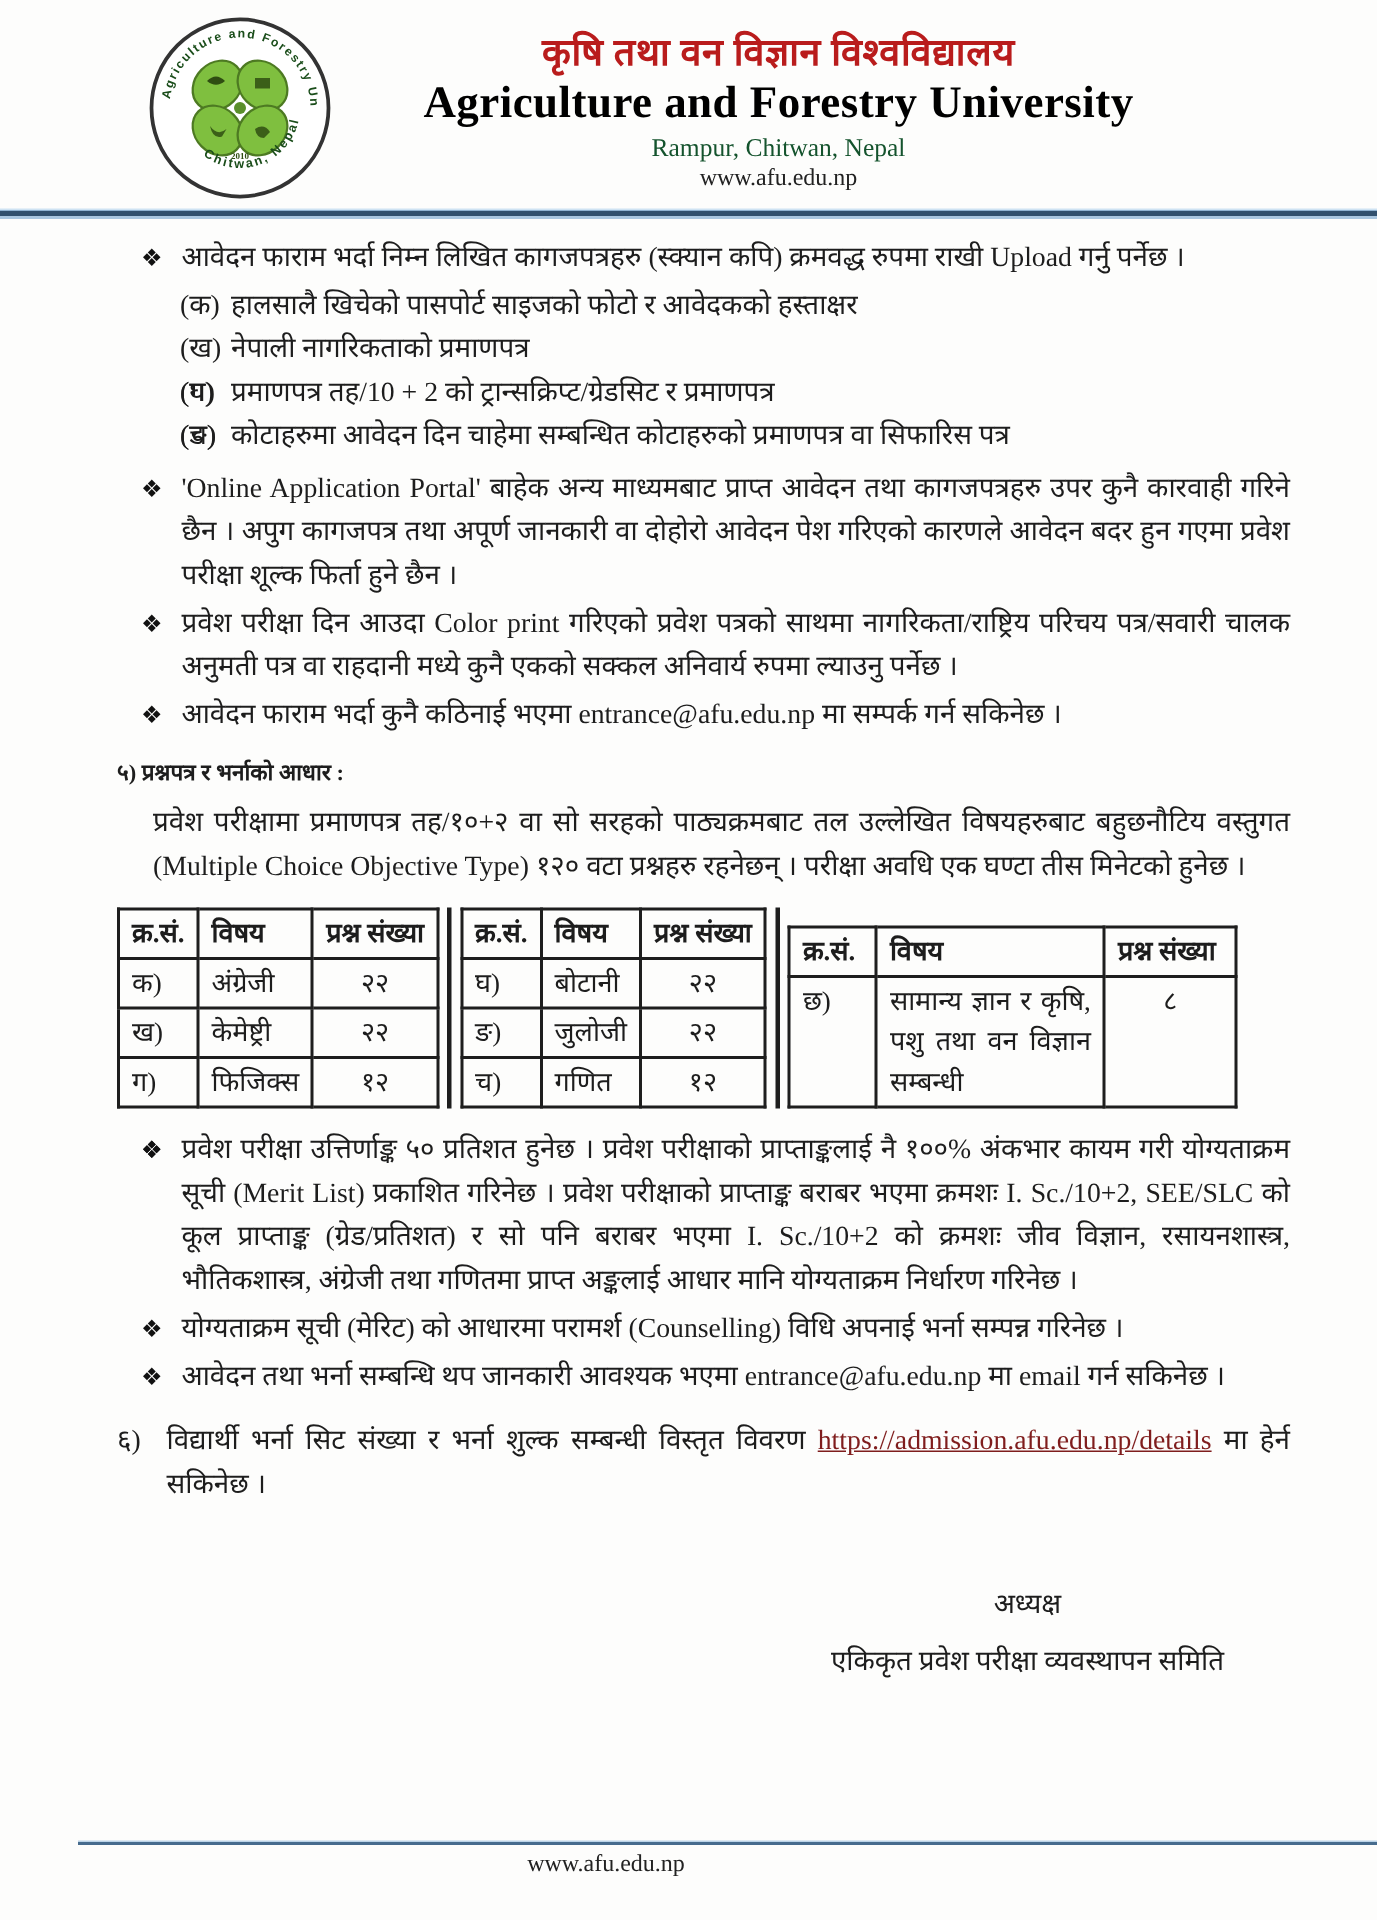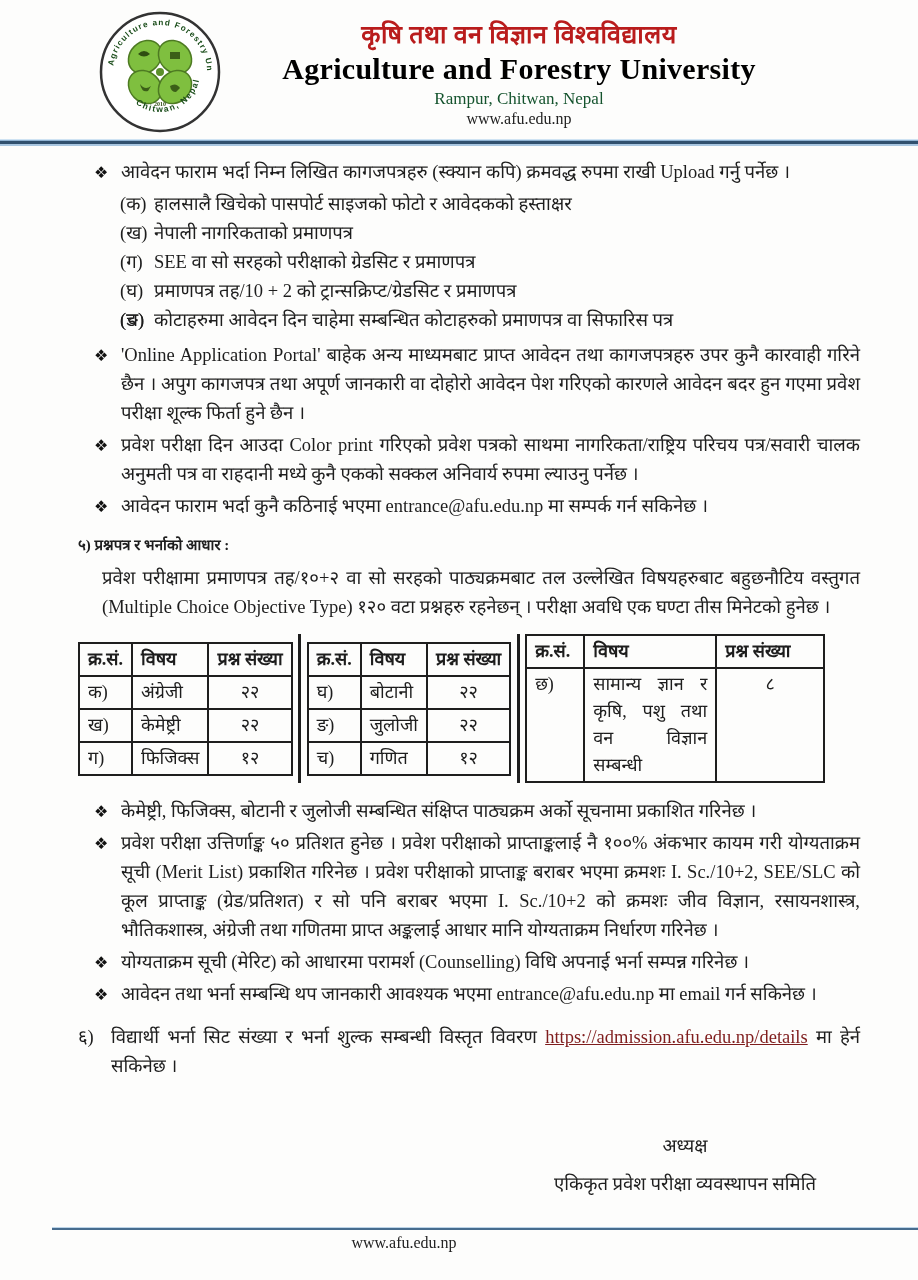--- a/index.html
+++ b/index.html
@@ -30,21 +30,21 @@
   
   .content { padding: 18px 58px 0 96px; font-size: 18.5px; line-height: 29px; text-align: justify; }
   .bullet { position: relative; padding-left: 25px; margin-bottom: 3px; }
   .bullet .marker { position: absolute; left: -2px; top: 0; font-size: 16px; color: #111; }
   .subitem { position: relative; padding-left: 34px; }
   .subitem .sub-label { position: absolute; left: 0; }
   .sublist { margin: 1px 0 6px 24px; }
   .section-head { margin: 10px 0 4px -18px; font-weight: 700; font-size: 15px; }
   .section-para { margin-left: 6px; }
   
-  .tables-row { display: flex; align-items: center; margin: 12px 0 14px -18px; }
+  .tables-row { display: flex; align-items: flex-end; margin: 12px 0 14px -18px; }
   table { border-collapse: collapse; font-size: 18px; }
   th, td { border: 2px solid #1e1e1e; padding: 2px 8px; line-height: 27px; vertical-align: top; }
   th { font-weight: 700; text-align: left; white-space: nowrap; }
   td.num { text-align: center; }
   td.subj { text-align: justify; }
   .tbl-gap { align-self: stretch; width: 14px; display: flex; justify-content: center; }
   .tbl-gap .vline { width: 3px; background: #1e1e1e; }
   
   .item6 { position: relative; padding-left: 33px; margin: 14px 0 0 -18px; }
   .item6 .item-label { position: absolute; left: 0; }
@@ -102,21 +102,21 @@
 
   <div class="content">
 
     <div class="bullet">
       <span class="marker">❖</span><span><span>आवेदन फाराम भर्दा </span><span class="b">निम्न लिखित कागजपत्रहरु (स्क्यान कपि)</span><span> क्रमवद्ध रुपमा राखी Upload गर्नु पर्नेछ ।</span></span>
     </div>
 
     <div class="sublist">
       <div class="subitem"><span class="sub-label">(क)</span><span>हालसालै खिचेको पासपोर्ट साइजको फोटो र आवेदकको हस्ताक्षर</span></div>
       <div class="subitem"><span class="sub-label">(ख)</span><span>नेपाली नागरिकताको प्रमाणपत्र</span></div>
-      <div class="subitem"><span class="sub-label">(ग)</span><span>SEE वा सो सरहको परीक्षाको ग्रेडसिट र प्रमाणपत्र</span></div>
+      <div class="subitem"><span class="sub-label">(ग)</span></div>
       <div class="subitem"><span class="sub-label">(घ)</span><span>प्रमाणपत्र तह/10 + 2 को ट्रान्सक्रिप्ट/ग्रेडसिट र प्रमाणपत्र</span></div>
       <div class="subitem"><span class="sub-label">(ङ)</span></div>
       <div class="subitem"><span class="sub-label">(च)</span><span>कोटाहरुमा आवेदन दिन चाहेमा सम्बन्धित कोटाहरुको प्रमाणपत्र वा सिफारिस पत्र</span></div>
     </div>
 
     <div class="bullet">
       <span class="marker">❖</span><span><span>'Online Application Portal' बाहेक अन्य माध्यमबाट प्राप्त आवेदन तथा कागजपत्रहरु उपर कुनै कारवाही गरिने छैन । अपुग कागजपत्र तथा अपूर्ण जानकारी वा दोहोरो आवेदन पेश गरिएको कारणले आवेदन बदर हुन गएमा प्रवेश परीक्षा शूल्क फिर्ता हुने छैन ।</span></span>
     </div>
 
     <div class="bullet">
@@ -192,29 +192,29 @@
 
       <table style="width:300px">
         <tbody>
             <tr>
           <th>क्र.सं.</th>
           <th>विषय</th>
           <th>प्रश्न संख्या</th>
         </tr>
         <tr>
           <td style="width:58px">छ)</td>
-          <td class="subj" style="width:132px">सामान्य ज्ञान र कृषि, पशु तथा वन विज्ञान सम्बन्धी</td>
+          <td class="subj" style="width:152px">सामान्य ज्ञान र कृषि, पशु तथा वन विज्ञान सम्बन्धी</td>
           <td class="num">८</td>
         </tr>
       </tbody>
         </table>
     </div>
 
     <div class="bullet">
-      <span class="marker">❖</span><span><span>केमेष्ट्री, फिजिक्स, बोटानी र जुलोजी सम्बन्धित संक्षिप्त पाठ्यक्रम अर्को सूचनामा प्रकाशित गरिनेछ ।</span></span>
+      <span class="marker">❖</span>
     </div>
 
     <div class="bullet">
       <span class="marker">❖</span><span><span>प्रवेश परीक्षा उत्तिर्णाङ्क ५० प्रतिशत हुनेछ । प्रवेश परीक्षाको प्राप्ताङ्कलाई नै १००% अंकभार कायम गरी योग्यताक्रम सूची (Merit List) प्रकाशित गरिनेछ । प्रवेश परीक्षाको प्राप्ताङ्क बराबर भएमा क्रमशः I. Sc./10+2, SEE/SLC को कूल प्राप्ताङ्क (ग्रेड/प्रतिशत) र सो पनि बराबर भएमा I. Sc./10+2 को क्रमशः जीव विज्ञान, रसायनशास्त्र, भौतिकशास्त्र, अंग्रेजी तथा गणितमा प्राप्त अङ्कलाई आधार मानि योग्यताक्रम निर्धारण गरिनेछ ।</span></span>
     </div>
 
     <div class="bullet">
       <span class="marker">❖</span><span><span>योग्यताक्रम सूची (मेरिट) को आधारमा परामर्श (Counselling) विधि अपनाई भर्ना सम्पन्न गरिनेछ ।</span></span>
     </div>
 

